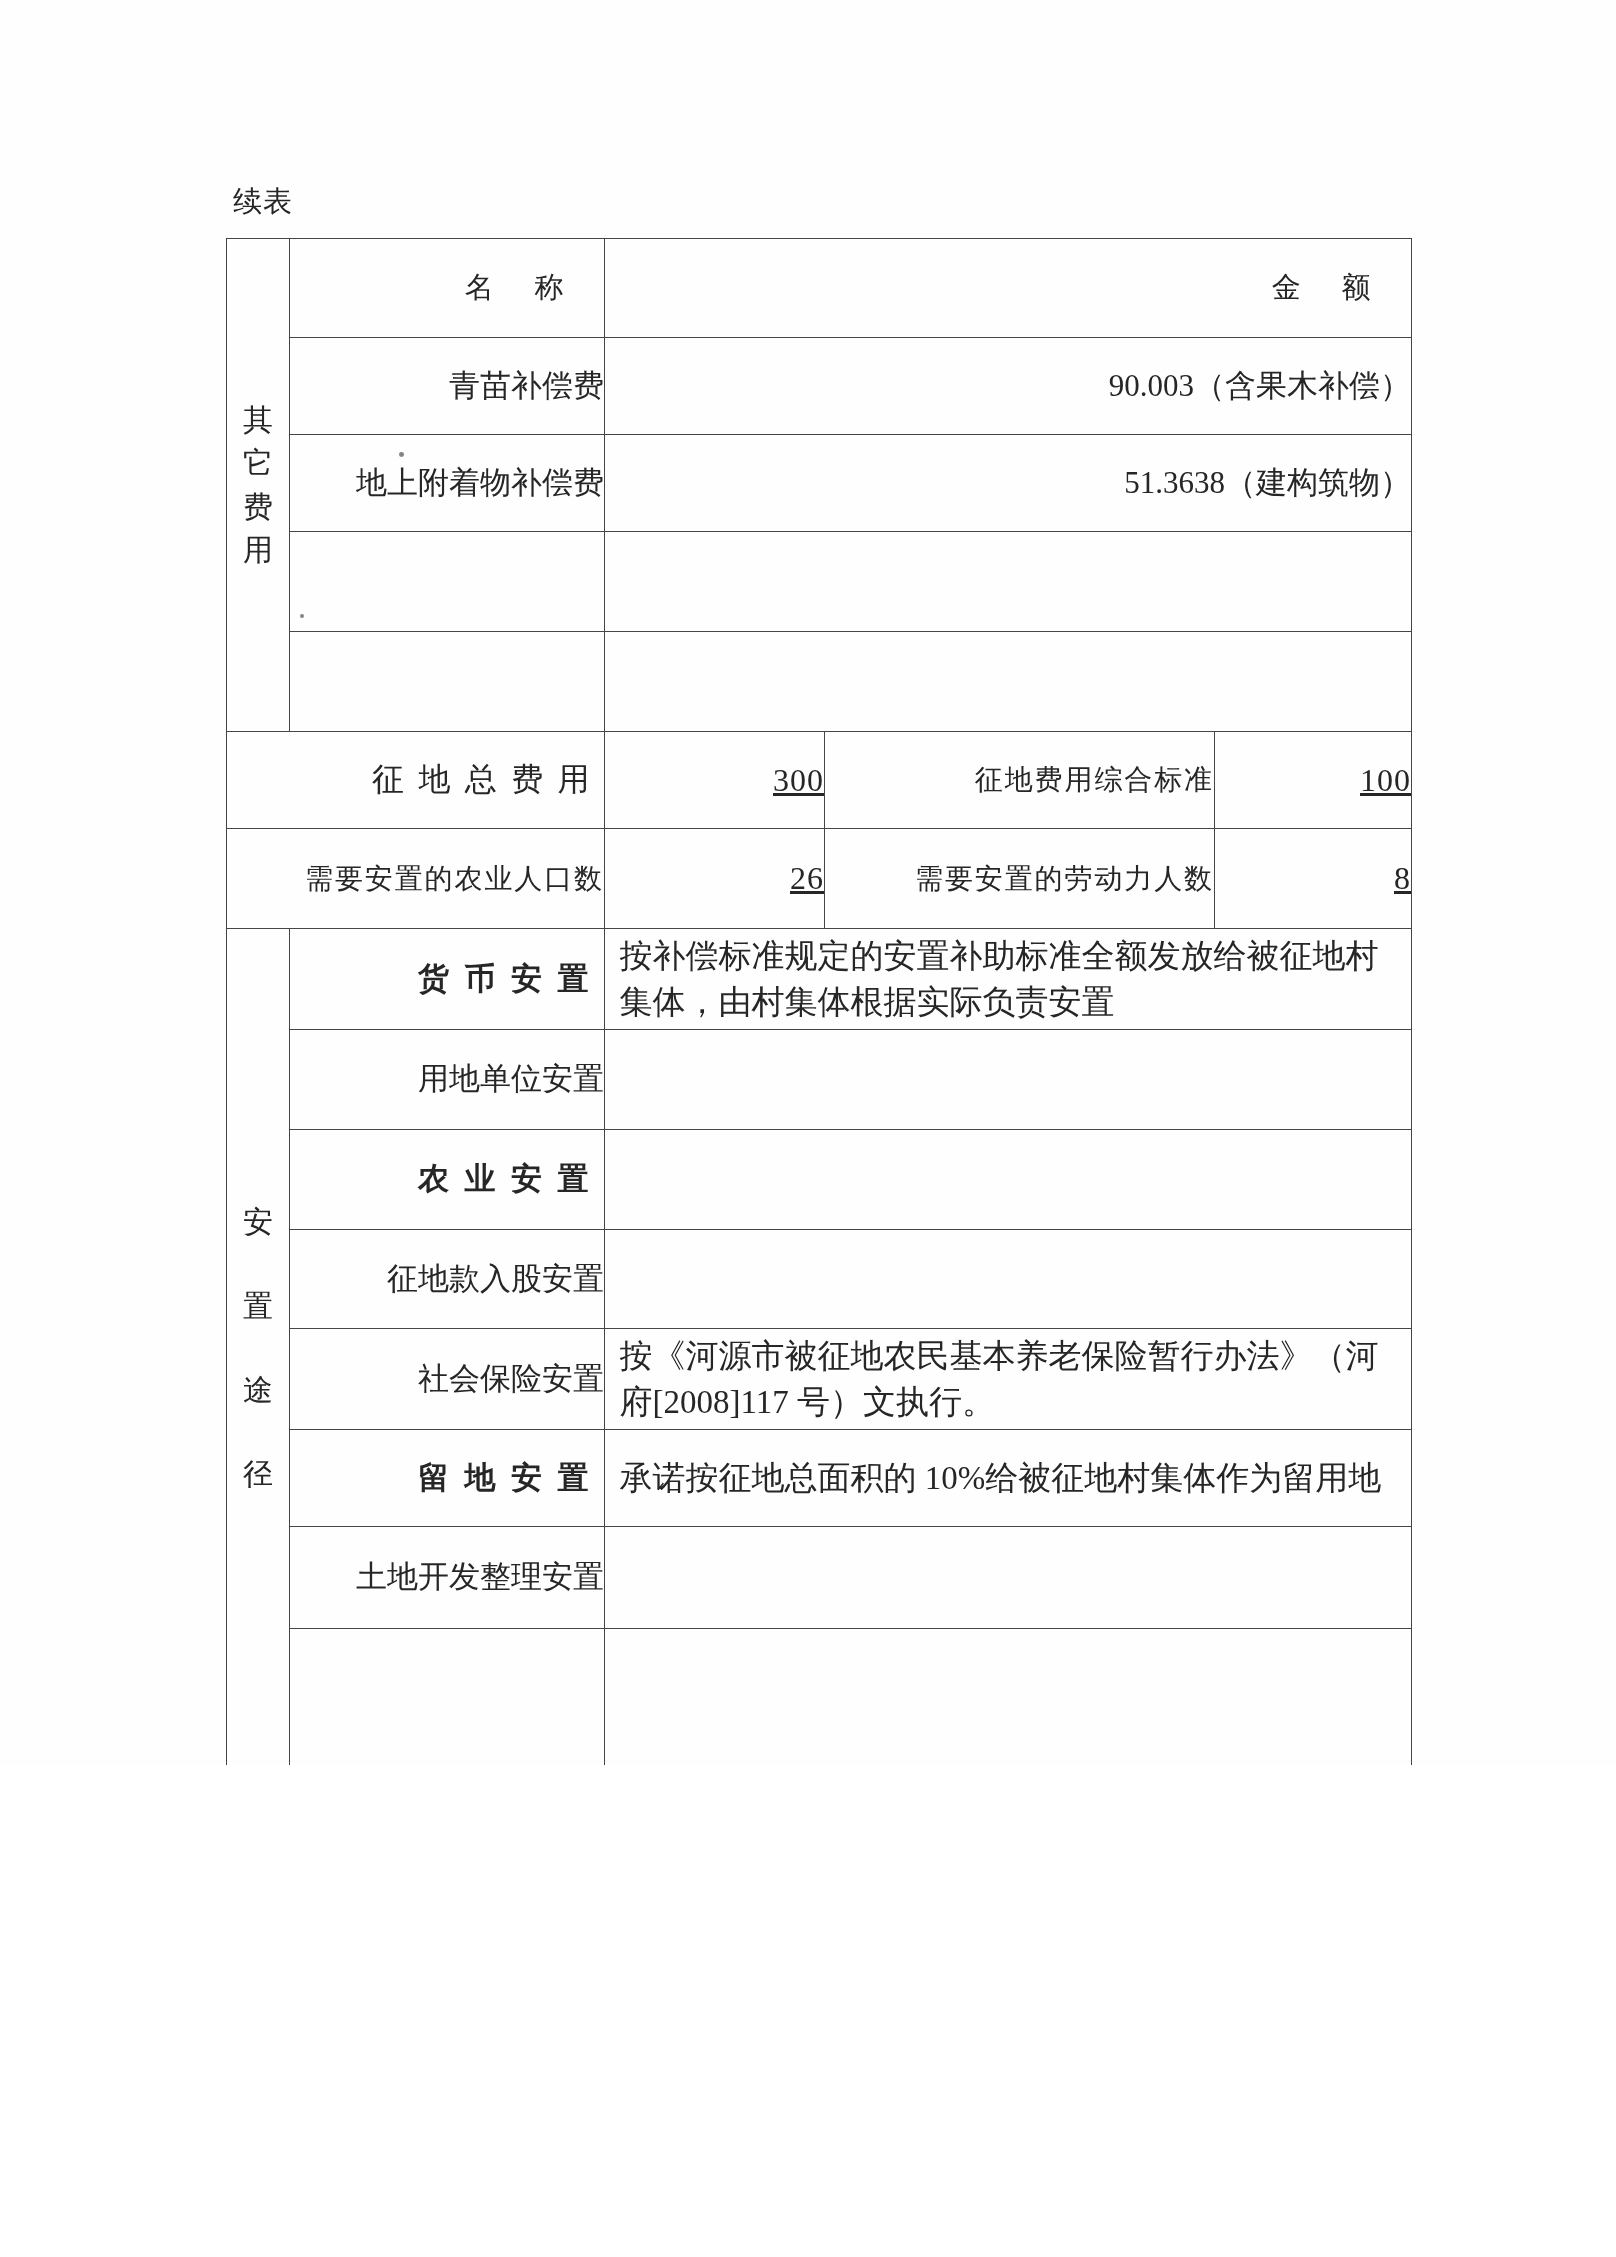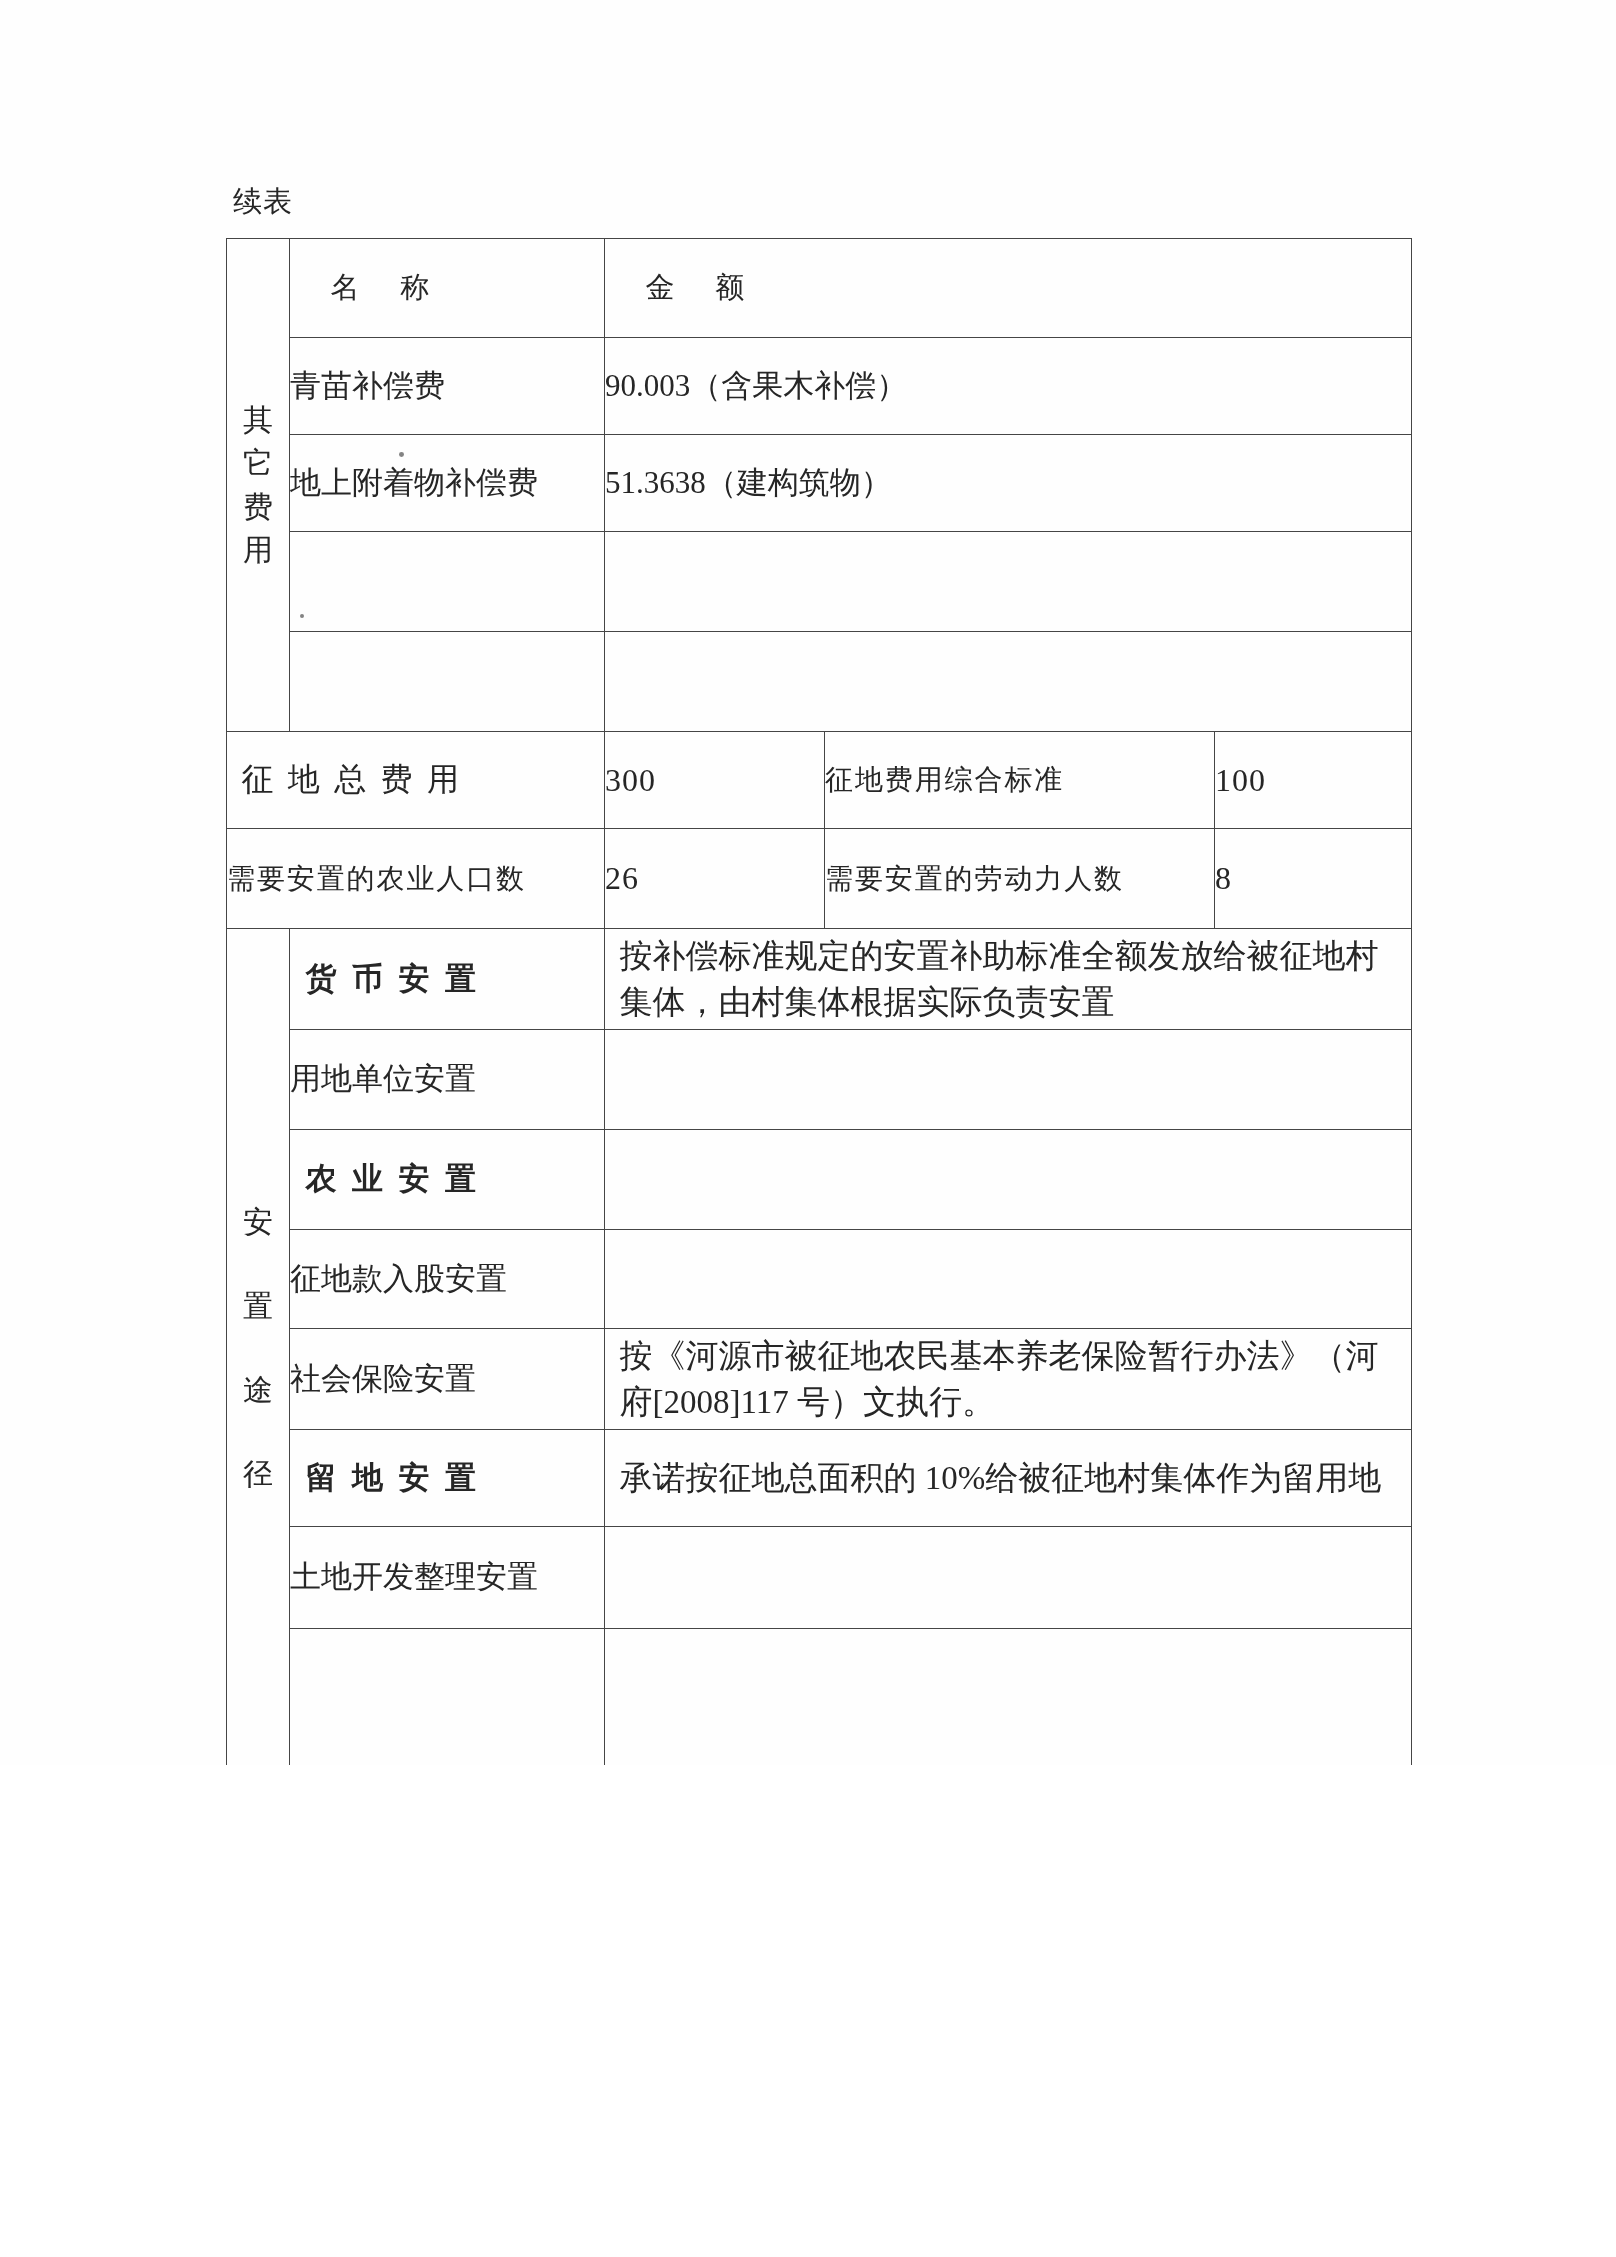--- a/index.html
+++ b/index.html
@@ -24,21 +24,21 @@
     position: absolute;
     left: 226px;
     top: 238px;
     width: 1186px;
     border-collapse: collapse;
     table-layout: fixed;
   }
   td {
     border: 1.9px solid #454545;
     padding: 0;
-    text-align: left;
+    text-align: right;
     vertical-align: middle;
     font-size: 31px;
     color: #262626;
     overflow: hidden;
   }
   
   tr.h102 { height: 99px; } tr.h100 { height: 97px; }
   tr.h103 { height: 100px; } tr.h105 { height: 102px; }
   tr.h143 { height: 139px; } tr.h197 { height: 191px; }
   
@@ -52,21 +52,21 @@
     line-height: 1;
   }
   .vwrap.fees { height: 480px; gap: 13.6px; }
   .vwrap.rst  { height: 825px; gap: 54px; }
   .vwrap.rem  { height: 180px; gap: 56px; }
   
   .hdr    { font-size: 29px; letter-spacing: 1.4em; padding-left: 1.4em; }
   .sp-mid { letter-spacing: 0.5em;  padding-left: 0.5em; font-weight: bold; }
   .sp-tot { font-size: 32px; letter-spacing: 0.45em; padding-left: 0.45em; }
   .tlabel { font-size: 28px; letter-spacing: 1.9px; }
-  .num    { font-size: 32px; letter-spacing: 1px; }
+  .num    { font-size: 32px; letter-spacing: 1px; text-decoration: underline; }
   .desc   {
     text-align: left;
     font-size: 33px;
     line-height: 46px;
     padding: 3.9px 9.7px 3.9px 14.6px;
     margin-top: 46px;
   }
   .preparer {
     position: absolute;
     left: 233px;

